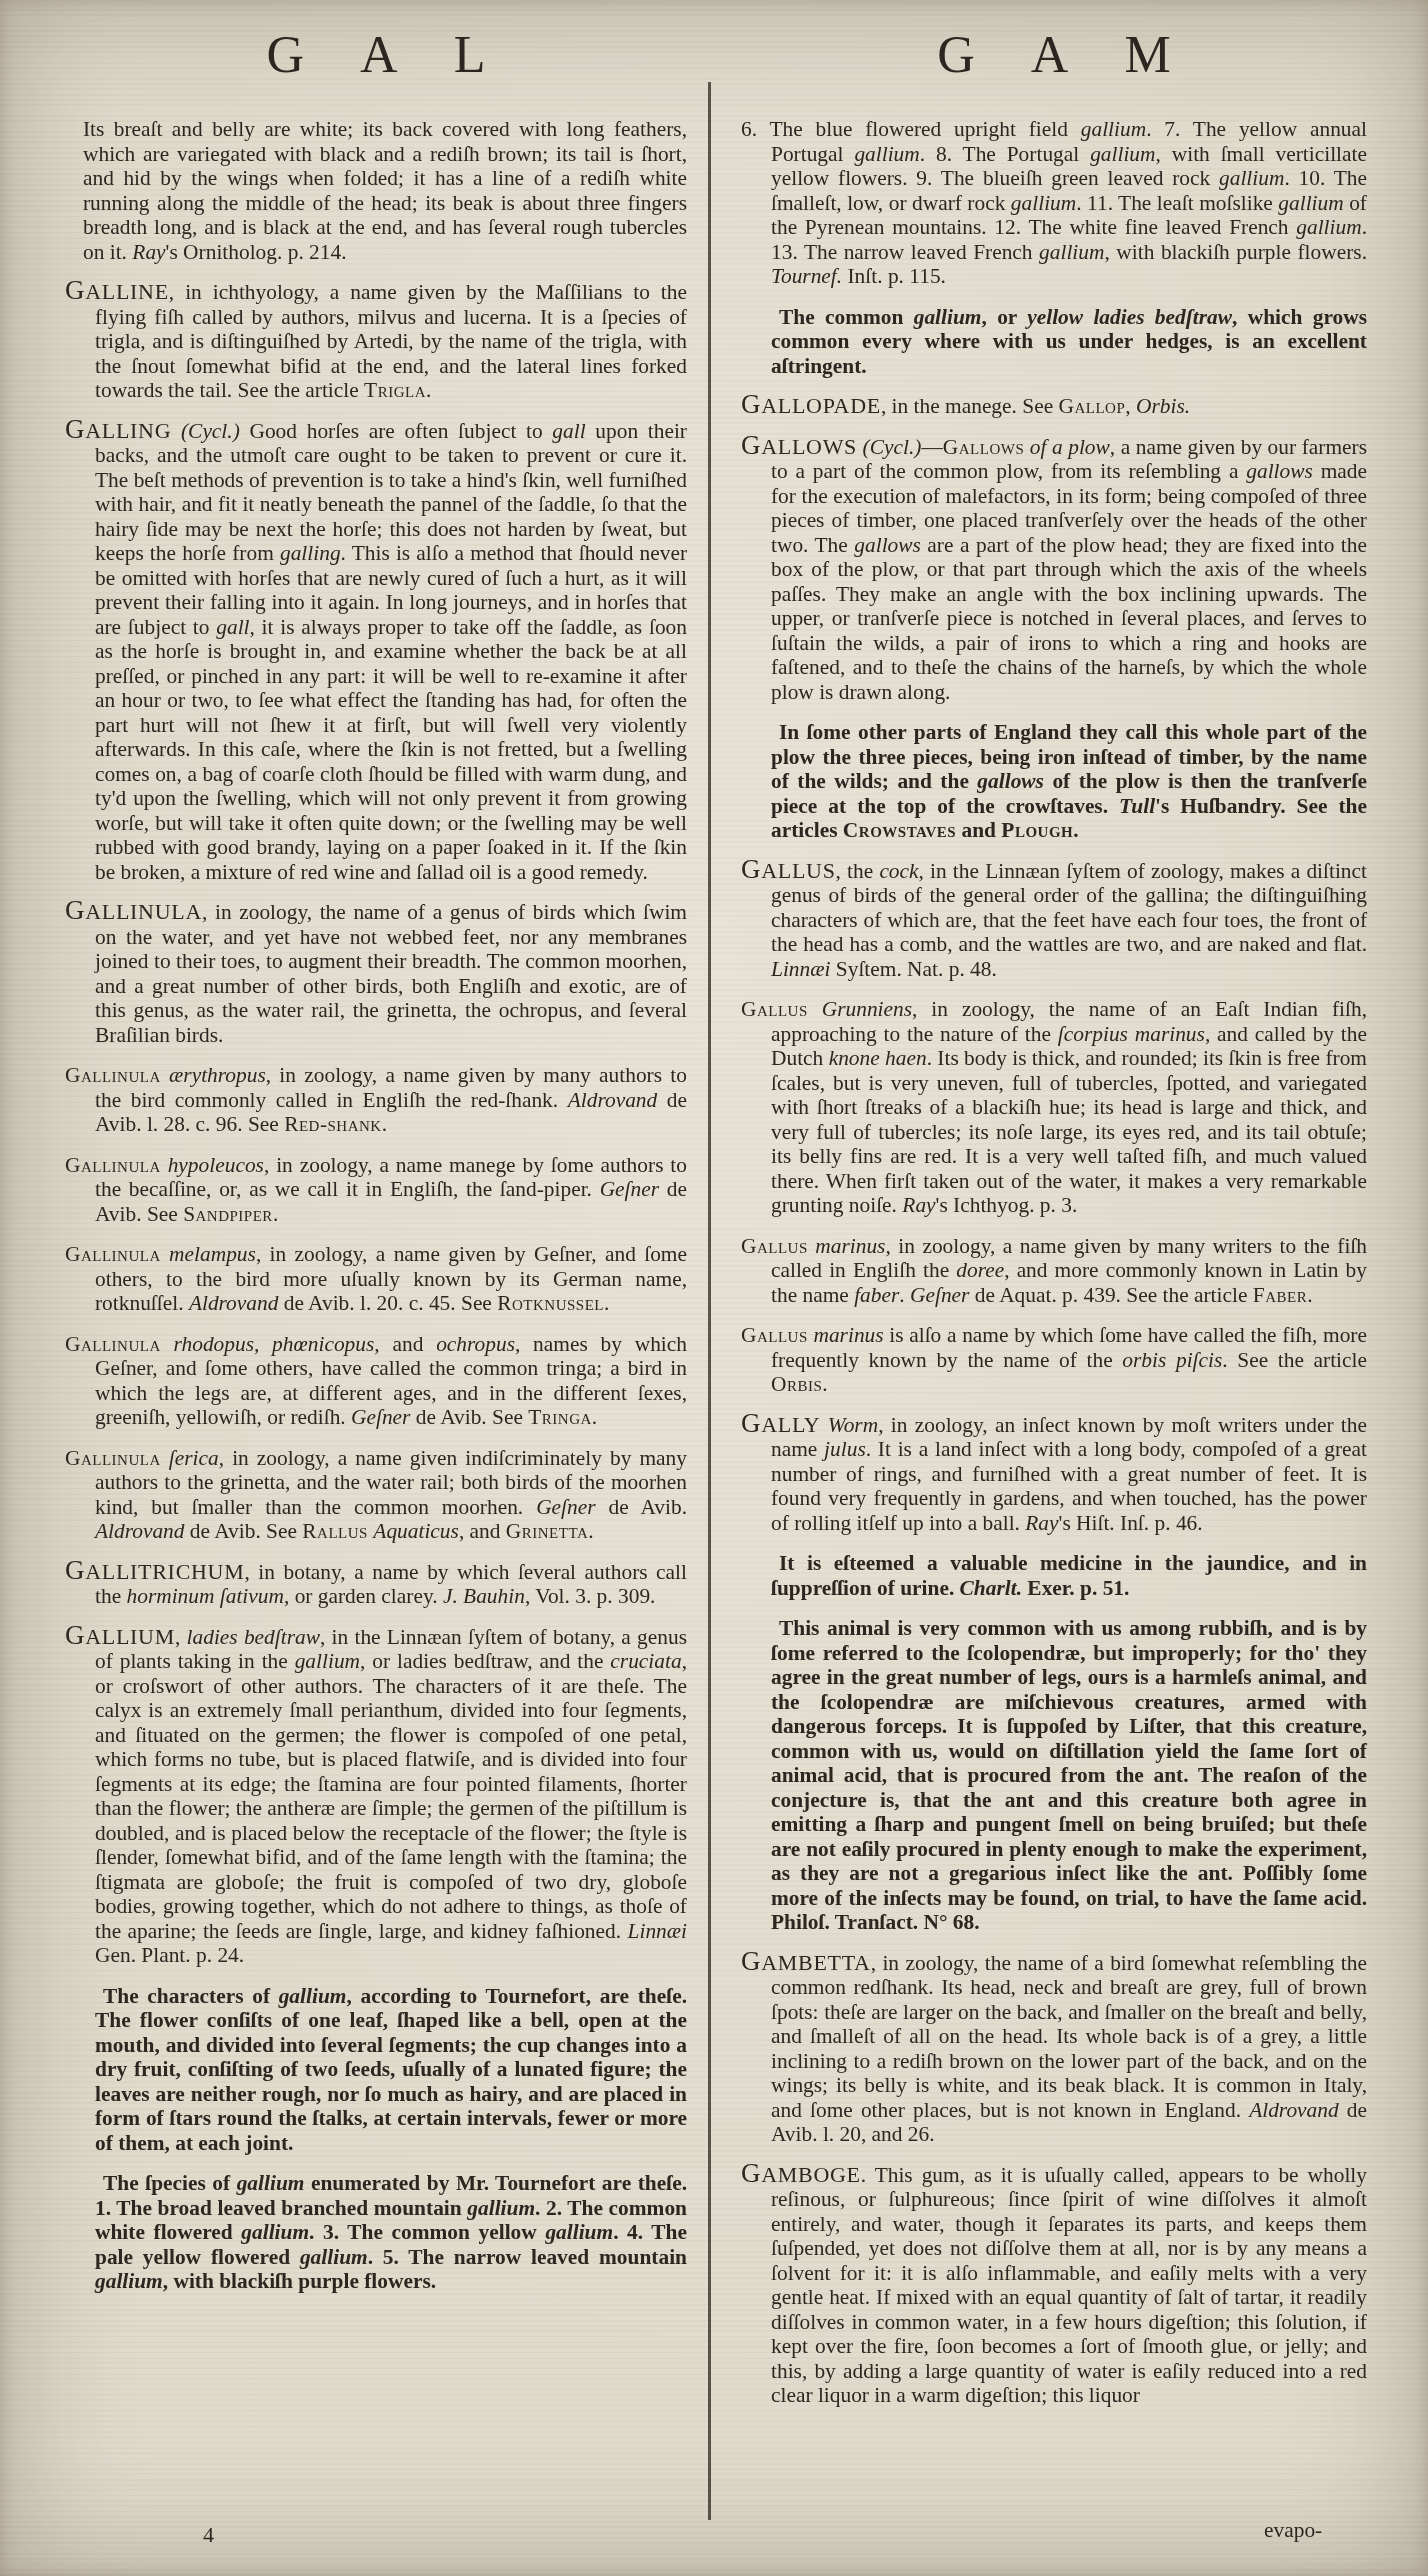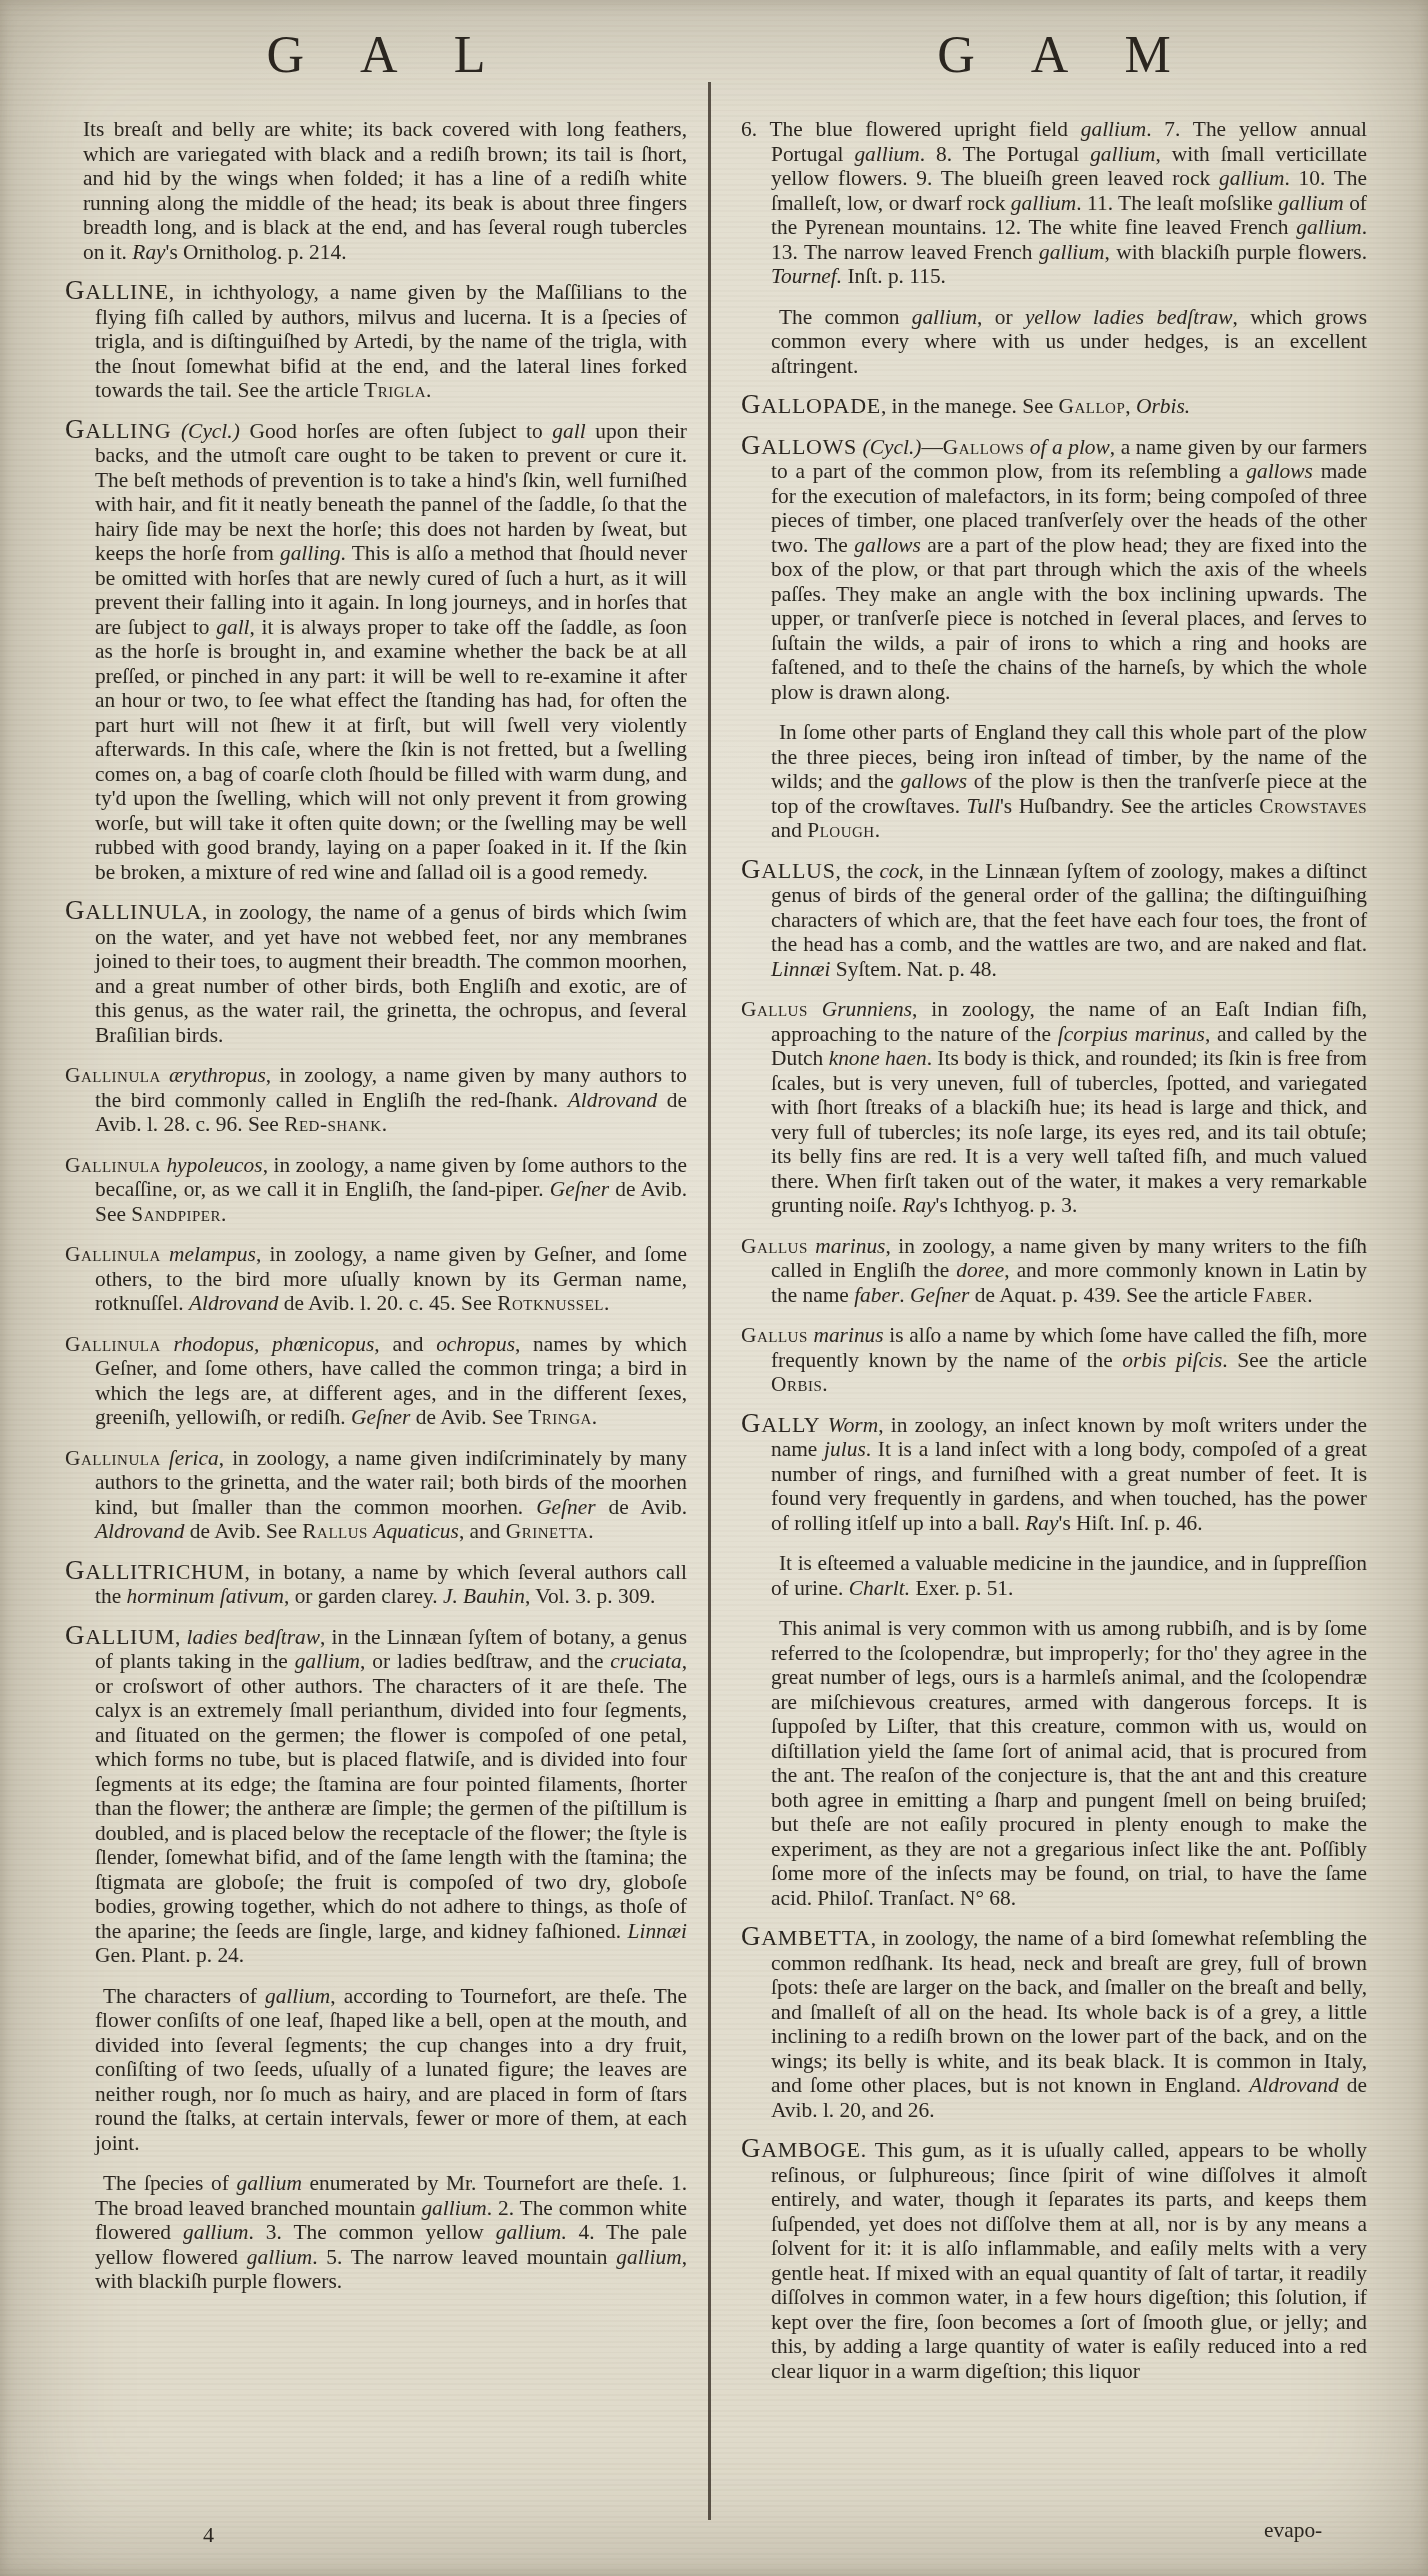--- a/index.html
+++ b/index.html
@@ -28,21 +28,21 @@
   }
   .column{
     position:absolute;top:101px;
     font-size:21.4px;line-height:24.5px;
     text-align:justify;
   }
   .column.left-col{left:49px;width:654px;}
   .column.right-col{left:725px;width:658px;}
   .para{margin:16px;padding:0;}
   .para.entry{padding-left:30px;text-indent:-30px;}
-  .para.cont{padding-left:30px;text-indent:8px;}
+  .para.cont{padding-left:30px;text-indent:8px;font-weight:bold;}
   .para.plain{padding-left:18px;text-indent:0;}
   .seg-i{font-style:italic;}
   .seg-sc{font-variant:small-caps;letter-spacing:0.5px;}
   .seg-hw{letter-spacing:0.7px;font-size:22px;}
   .seg-hw .cap{font-size:27px;line-height:0.9px;}
   .signature{
     position:absolute;left:203px;top:2522px;
     font-size:22px;color:var(--ink,#2b2620);
   }
   .catchword{
@@ -56,21 +56,21 @@
 <div class="page">
   <div class="col-header left">G A L</div>
   <div class="col-header right">G A M</div>
   <div class="col-rule"></div>
   <div class="column left-col">
       <p class="para plain"><span class="seg-n">Its breaſt and belly are white; its back covered with long feathers, which are variegated with black and a rediſh brown; its tail is ſhort, and hid by the wings when folded; it has a line of a rediſh white running along the middle of the head; its beak is about three fingers breadth long, and is black at the end, and has ſeveral rough tubercles on it. </span><span class="seg-i">Ray</span><span class="seg-n">'s Ornitholog. p. 214.</span></p>
       <p class="para entry"><span class="seg-hw"><span class="cap">G</span>ALLINE</span><span class="seg-n">, in ichthyology, a name given by the Maſſilians to the flying fiſh called by authors, milvus and lucerna. It is a ſpecies of trigla, and is diſtinguiſhed by Artedi, by the name of the trigla, with the ſnout ſomewhat bifid at the end, and the lateral lines forked towards the tail. See the article </span><span class="seg-sc">Trigla</span><span class="seg-n">.</span></p>
       <p class="para entry"><span class="seg-hw"><span class="cap">G</span>ALLING</span><span class="seg-n"> </span><span class="seg-i">(Cycl.)</span><span class="seg-n"> Good horſes are often ſubject to </span><span class="seg-i">gall</span><span class="seg-n"> upon their backs, and the utmoſt care ought to be taken to prevent or cure it. The beſt methods of prevention is to take a hind's ſkin, well furniſhed with hair, and fit it neatly beneath the pannel of the ſaddle, ſo that the hairy ſide may be next the horſe; this does not harden by ſweat, but keeps the horſe from </span><span class="seg-i">galling</span><span class="seg-n">. This is alſo a method that ſhould never be omitted with horſes that are newly cured of ſuch a hurt, as it will prevent their falling into it again. In long journeys, and in horſes that are ſubject to </span><span class="seg-i">gall</span><span class="seg-n">, it is always proper to take off the ſaddle, as ſoon as the horſe is brought in, and examine whether the back be at all preſſed, or pinched in any part: it will be well to re-examine it after an hour or two, to ſee what effect the ſtanding has had, for often the part hurt will not ſhew it at firſt, but will ſwell very violently afterwards. In this caſe, where the ſkin is not fretted, but a ſwelling comes on, a bag of coarſe cloth ſhould be filled with warm dung, and ty'd upon the ſwelling, which will not only prevent it from growing worſe, but will take it often quite down; or the ſwelling may be well rubbed with good brandy, laying on a paper ſoaked in it. If the ſkin be broken, a mixture of red wine and ſallad oil is a good remedy.</span></p>
       <p class="para entry"><span class="seg-hw"><span class="cap">G</span>ALLINULA</span><span class="seg-n">, in zoology, the name of a genus of birds which ſwim on the water, and yet have not webbed feet, nor any membranes joined to their toes, to augment their breadth. The common moorhen, and a great number of other birds, both Engliſh and exotic, are of this genus, as the water rail, the grinetta, the ochropus, and ſeveral Braſilian birds.</span></p>
       <p class="para entry"><span class="seg-sc">Gallinula</span><span class="seg-i"> ærythropus</span><span class="seg-n">, in zoology, a name given by many authors to the bird commonly called in Engliſh the red-ſhank. </span><span class="seg-i">Aldrovand</span><span class="seg-n"> de Avib. l. 28. c. 96. See </span><span class="seg-sc">Red-shank</span><span class="seg-n">.</span></p>
-      <p class="para entry"><span class="seg-sc">Gallinula</span><span class="seg-i"> hypoleucos</span><span class="seg-n">, in zoology, a name given by ſome authors to the becaſſine, or, as we call it in Engliſh, the ſand-piper. </span><span class="seg-i">Geſner</span><span class="seg-n"> de Avib. See </span><span class="seg-sc">Sandpiper</span><span class="seg-n">.</span></p>
+      <p class="para entry"><span class="seg-sc">Gallinula</span><span class="seg-i"> hypoleucos</span><span class="seg-n">, in zoology, a name manege by ſome authors to the becaſſine, or, as we call it in Engliſh, the ſand-piper. </span><span class="seg-i">Geſner</span><span class="seg-n"> de Avib. See </span><span class="seg-sc">Sandpiper</span><span class="seg-n">.</span></p>
       <p class="para entry"><span class="seg-sc">Gallinula</span><span class="seg-i"> melampus</span><span class="seg-n">, in zoology, a name given by Geſner, and ſome others, to the bird more uſually known by its German name, rotknuſſel. </span><span class="seg-i">Aldrovand</span><span class="seg-n"> de Avib. l. 20. c. 45. See </span><span class="seg-sc">Rotknussel</span><span class="seg-n">.</span></p>
       <p class="para entry"><span class="seg-sc">Gallinula</span><span class="seg-i"> rhodopus, phœnicopus,</span><span class="seg-n"> and </span><span class="seg-i">ochropus</span><span class="seg-n">, names by which Geſner, and ſome others, have called the common tringa; a bird in which the legs are, at different ages, and in the different ſexes, greeniſh, yellowiſh, or rediſh. </span><span class="seg-i">Geſner</span><span class="seg-n"> de Avib. See </span><span class="seg-sc">Tringa</span><span class="seg-n">.</span></p>
       <p class="para entry"><span class="seg-sc">Gallinula</span><span class="seg-i"> ſerica</span><span class="seg-n">, in zoology, a name given indiſcriminately by many authors to the grinetta, and the water rail; both birds of the moorhen kind, but ſmaller than the common moorhen. </span><span class="seg-i">Geſner</span><span class="seg-n"> de Avib. </span><span class="seg-i">Aldrovand</span><span class="seg-n"> de Avib. See </span><span class="seg-sc">Rallus</span><span class="seg-n"> </span><span class="seg-i">Aquaticus</span><span class="seg-n">, and </span><span class="seg-sc">Grinetta</span><span class="seg-n">.</span></p>
       <p class="para entry"><span class="seg-hw"><span class="cap">G</span>ALLITRICHUM</span><span class="seg-n">, in botany, a name by which ſeveral authors call the </span><span class="seg-i">horminum ſativum</span><span class="seg-n">, or garden clarey. </span><span class="seg-i">J. Bauhin</span><span class="seg-n">, Vol. 3. p. 309.</span></p>
       <p class="para entry"><span class="seg-hw"><span class="cap">G</span>ALLIUM</span><span class="seg-n">, </span><span class="seg-i">ladies bedſtraw</span><span class="seg-n">, in the Linnæan ſyſtem of botany, a genus of plants taking in the </span><span class="seg-i">gallium</span><span class="seg-n">, or ladies bedſtraw, and the </span><span class="seg-i">cruciata</span><span class="seg-n">, or croſswort of other authors. The characters of it are theſe. The calyx is an extremely ſmall perianthum, divided into four ſegments, and ſituated on the germen; the flower is compoſed of one petal, which forms no tube, but is placed flatwiſe, and is divided into four ſegments at its edge; the ſtamina are four pointed filaments, ſhorter than the flower; the antheræ are ſimple; the germen of the piſtillum is doubled, and is placed below the receptacle of the flower; the ſtyle is ſlender, ſomewhat bifid, and of the ſame length with the ſtamina; the ſtigmata are globoſe; the fruit is compoſed of two dry, globoſe bodies, growing together, which do not adhere to things, as thoſe of the aparine; the ſeeds are ſingle, large, and kidney faſhioned. </span><span class="seg-i">Linnæi</span><span class="seg-n"> Gen. Plant. p. 24.</span></p>
       <p class="para cont"><span class="seg-n">The characters of </span><span class="seg-i">gallium</span><span class="seg-n">, according to Tournefort, are theſe. The flower conſiſts of one leaf, ſhaped like a bell, open at the mouth, and divided into ſeveral ſegments; the cup changes into a dry fruit, conſiſting of two ſeeds, uſually of a lunated figure; the leaves are neither rough, nor ſo much as hairy, and are placed in form of ſtars round the ſtalks, at certain intervals, fewer or more of them, at each joint.</span></p>
       <p class="para cont"><span class="seg-n">The ſpecies of </span><span class="seg-i">gallium</span><span class="seg-n"> enumerated by Mr. Tournefort are theſe. 1. The broad leaved branched mountain </span><span class="seg-i">gallium</span><span class="seg-n">. 2. The common white flowered </span><span class="seg-i">gallium</span><span class="seg-n">. 3. The common yellow </span><span class="seg-i">gallium</span><span class="seg-n">. 4. The pale yellow flowered </span><span class="seg-i">gallium</span><span class="seg-n">. 5. The narrow leaved mountain </span><span class="seg-i">gallium</span><span class="seg-n">, with blackiſh purple flowers.</span></p>
     </div>
   <div class="column right-col">
       <p class="para entry"><span class="seg-n">6. The blue flowered upright field </span><span class="seg-i">gallium</span><span class="seg-n">. 7. The yellow annual Portugal </span><span class="seg-i">gallium</span><span class="seg-n">. 8. The Portugal </span><span class="seg-i">gallium</span><span class="seg-n">, with ſmall verticillate yellow flowers. 9. The blueiſh green leaved rock </span><span class="seg-i">gallium</span><span class="seg-n">. 10. The ſmalleſt, low, or dwarf rock </span><span class="seg-i">gallium</span><span class="seg-n">. 11. The leaſt moſslike </span><span class="seg-i">gallium</span><span class="seg-n"> of the Pyrenean mountains. 12. The white fine leaved French </span><span class="seg-i">gallium</span><span class="seg-n">. 13. The narrow leaved French </span><span class="seg-i">gallium</span><span class="seg-n">, with blackiſh purple flowers. </span><span class="seg-i">Tournef.</span><span class="seg-n"> Inſt. p. 115.</span></p>

